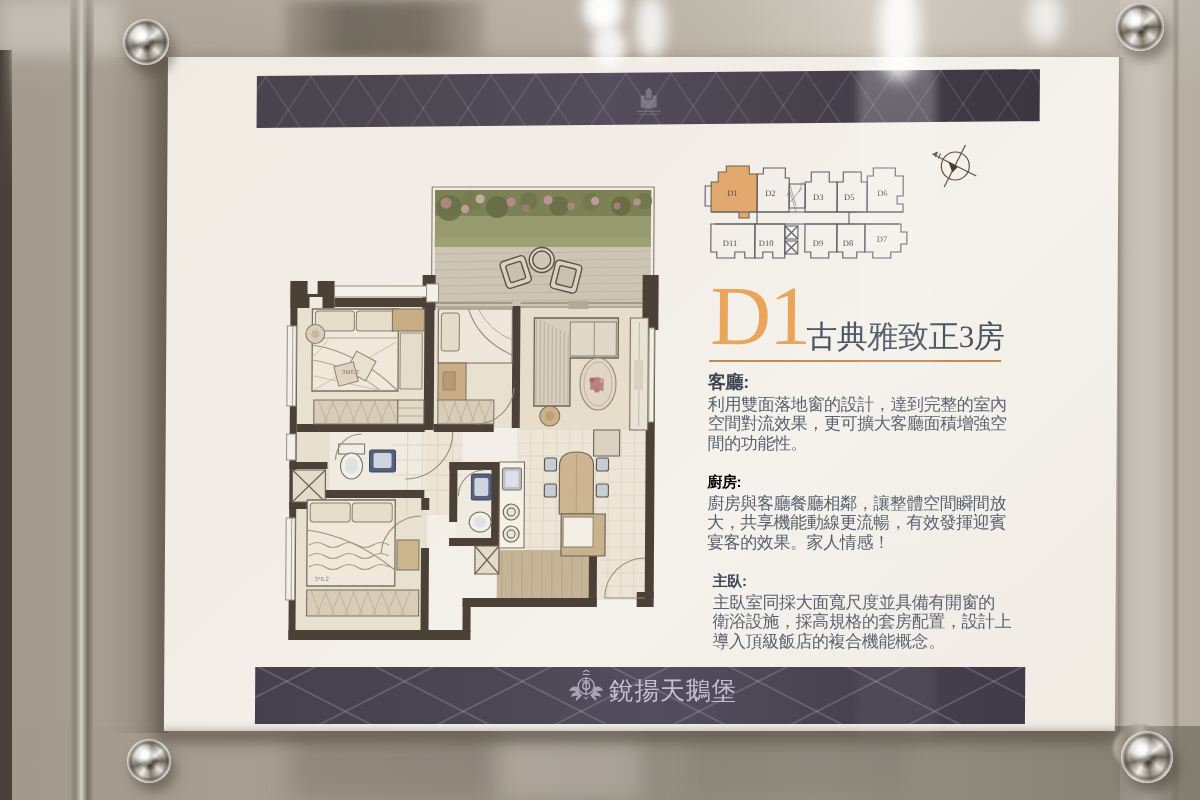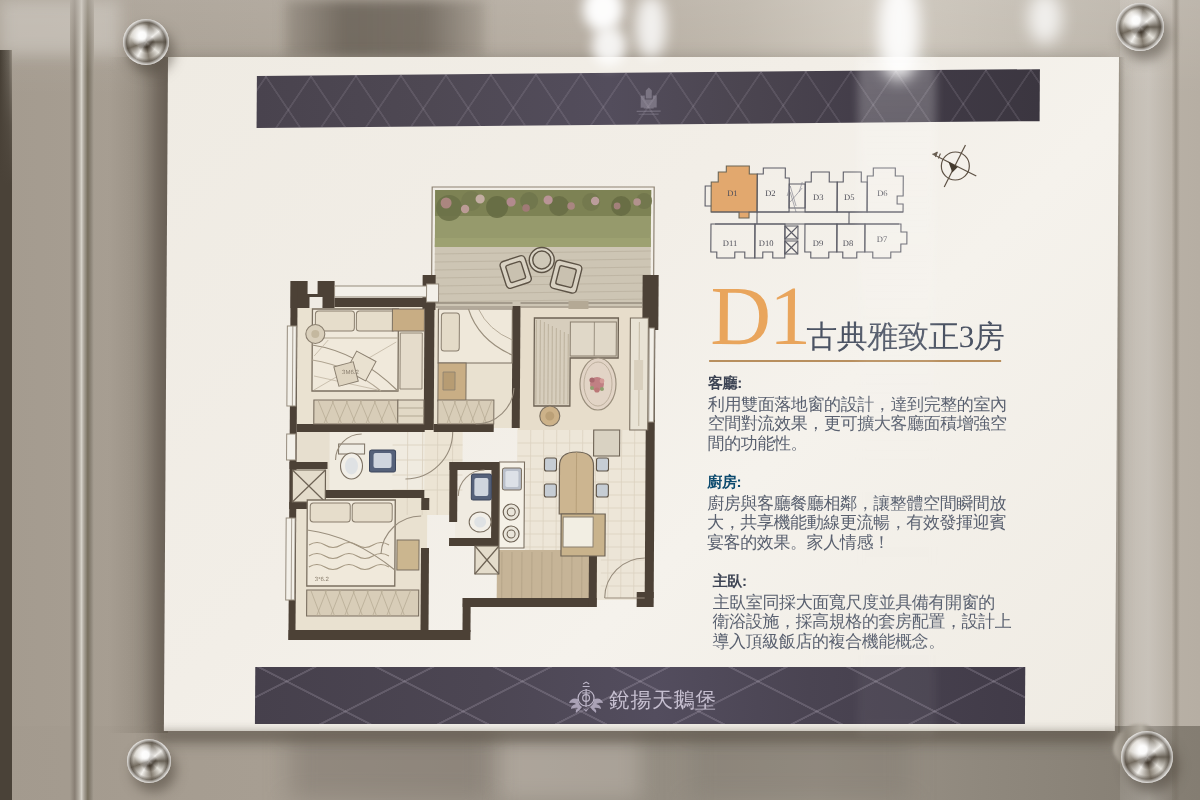--- a/index.html
+++ b/index.html
@@ -73,22 +73,22 @@
       </svg>
     </div>
   </div>
 
   <div class="abs" id="footer" style="left:91px;top:610px;width:770px;height:57px;
     background:
       repeating-linear-gradient(27deg, rgba(205,195,212,0) 0, rgba(205,195,212,0) 51px, rgba(205,195,212,0.20) 51.5px, rgba(205,195,212,0.20) 53px, rgba(205,195,212,0) 53.5px),
       repeating-linear-gradient(-27deg, rgba(205,195,212,0) 0, rgba(205,195,212,0) 51px, rgba(205,195,212,0.20) 51.5px, rgba(205,195,212,0.20) 53px, rgba(205,195,212,0) 53.5px),
       linear-gradient(90deg,#46404c 0%,#4c4653 30%,#534d5e 52%,#4a4452 72%,#413b48 100%);">
 
-    <div class="abs" style="left:312px;top:15px;width:220px;height:36px;color:#c6bfd0;
-         font-family:'Liberation Serif',serif;font-size:21px;letter-spacing:0.5px;">
+    <div class="abs" style="left:312px;top:3px;width:220px;height:36px;color:#c6bfd0;
+         font-family:'Liberation Serif',serif;font-size:25px;letter-spacing:0.5px;">
       <svg class="abs" style="left:0;top:-1px" width="38" height="36" viewBox="0 0 38 36">
         <g stroke="#beb7c9" fill="none" stroke-width="1.2">
           <circle cx="19" cy="17" r="8"></circle>
           <circle cx="19" cy="17" r="3.4"></circle>
           <line x1="19" y1="8" x2="19" y2="26"></line>
           <line x1="15" y1="12" x2="23" y2="12"></line>
           <path d="M16 3 L19 1 L22 3 M15.5 5.5 L22.5 5.5" stroke-width="1"></path>
         </g>
         <g fill="#aaa2b6">
           <path d="M11 18 Q4 16 2 22 Q7 21 9 23 Q4 24 4 28 Q9 26 11 27 Q8 29 9 32 Q13 29 15 26 Q11 23 11 18 Z"></path>
@@ -525,26 +525,26 @@
 </svg>
 
 <div class="abs" style="left:710px;top:282px;width:310px;height:90px;">
   <span class="abs" style="left:2px;top:-8px;font-family:'Liberation Serif',serif;font-size:84px;color:#e9a55c;letter-spacing:-2px;line-height:84px;">D1</span>
   <span class="abs" style="left:98px;top:34px;font-family:'Liberation Serif',serif;font-size:31px;color:#4b5363;letter-spacing:-0.5px;white-space:nowrap;">古典雅致正3房</span>
 </div>
 
 <div class="abs" style="left:711px;top:360px;width:292px;height:1.6px;background:#b88f5e;"></div>
 
 <div class="abs" style="left:710px;top:373px;width:330px;color:#59606f;font-size:17px;line-height:19.6px;letter-spacing:-0.4px;">
-  <div style="font-size:15px;font-weight:bold;color:#3d4454;margin-bottom:2px;">客廳:</div>
+  <div style="font-size:18px;font-weight:bold;color:#3d4454;margin-bottom:2px;">客廳:</div>
   利用雙面落地窗的設計，達到完整的室內<br>空間對流效果，更可擴大客廳面積增強空<br>間的功能性。
 </div>
 
 <div class="abs" style="left:710px;top:472px;width:330px;color:#59606f;font-size:17px;line-height:19.6px;letter-spacing:-0.4px;">
-  <div style="font-size:15px;font-weight:bold;color:#0c4a6e;margin-bottom:2px;">廚房:</div>
+  <div style="font-size:15px;font-weight:bold;color:#000000;margin-bottom:2px;">廚房:</div>
   廚房與客廳餐廳相鄰，讓整體空間瞬間放<br>大，共享機能動線更流暢，有效發揮迎賓<br>宴客的效果。家人情感！
 </div>
 
 <div class="abs" style="left:716px;top:571px;width:330px;color:#59606f;font-size:17px;line-height:19.6px;letter-spacing:-0.4px;">
   <div style="font-size:15px;font-weight:bold;color:#3d4454;margin-bottom:2px;">主臥:</div>
   主臥室同採大面寬尺度並具備有開窗的<br>衛浴設施，採高規格的套房配置，設計上<br>導入頂級飯店的複合機能概念。
 </div>
 
 </div>
 

